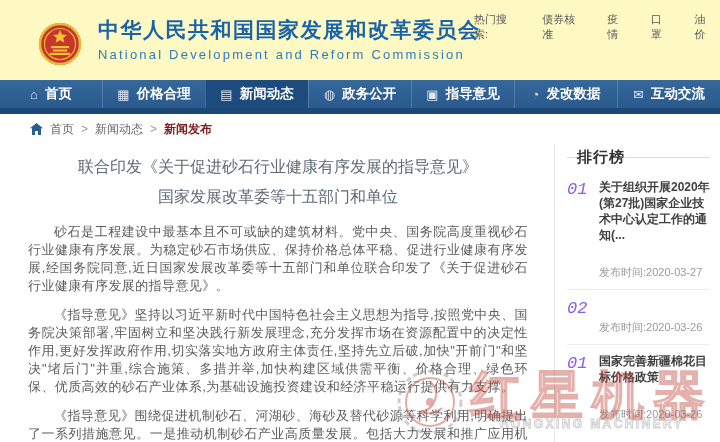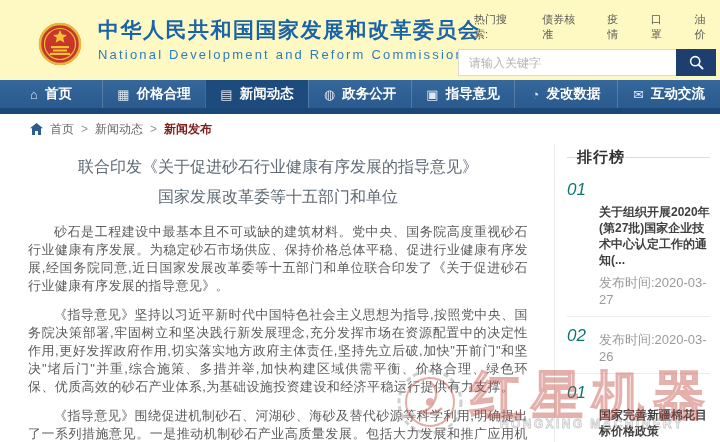--- a/index.html
+++ b/index.html
@@ -39,24 +39,24 @@
   .article { width:554px; padding:2px 26px 0 28px; }
   .art-title { text-align:center; font-size:16px; color:#5f6a74; line-height:30px; margin-top:6px; }
   .article p { font-size:13px; color:#5c5c5c; line-height:18px; letter-spacing:.4px; text-align:justify; text-indent:2em; margin-top:11px; }
   .sidebar { flex:1; border-left:1px solid #e9e9e9; padding:4px 10px 0 12px; }
   .rank-head { display:flex; align-items:center; margin-bottom:4px; }
   .rank-head .line-s { width:10px; height:1px; background:#dcdcdc; }
   .rank-head .line-l { flex:1; height:1px; background:#dcdcdc; }
   .rank-title { font-size:15px; font-weight:bold; color:#333; letter-spacing:1px; }
   .rank-item { display:flex; gap:8px; padding:8px 0 9px 0; border-bottom:1px solid #ececec; }
   .rank-item:last-child { border-bottom:none; }
-  .rank-num { width:24px; font-family:Liberation Sans, sans-serif; font-style:italic; font-size:17px; color:#0f766e; flex:none; padding-top:1px; }
+  .rank-num { width:24px; font-family:Liberation Mono, monospace; font-style:italic; font-size:17px; color:#8b5cf6; flex:none; padding-top:1px; }
   .rank-body { flex:1; min-width:0; }
-  .rank-item-title { font-size:12px; font-weight:bold; color:#404040; line-height:16px; cursor:pointer;margin-top:25px; }
-  .rank-date { font-size:13px; color:#9a9a9a; margin-top:6px; }
+  .rank-item-title { font-size:12px; font-weight:bold; color:#404040; line-height:16px; cursor:pointer; }
+  .rank-date { font-size:11px; color:#9a9a9a; margin-top:22px; }
 
   
   .watermark { position:absolute; right:6px; bottom:6px; display:flex; align-items:center; gap:6px; opacity:.5; pointer-events:none; }
   .wm-text { display:flex; flex-direction:column; align-items:center; }
   .wm-cn { font-size:52px; font-weight:bold; letter-spacing:9px; color:rgba(193,73,61,.12); -webkit-text-stroke:1.3px rgba(193,73,61,.85); line-height:42px; white-space:nowrap;text-align:center; }
   .wm-en { font-size:12px; font-weight:bold; letter-spacing:2.4px; color:rgba(140,140,140,.15); -webkit-text-stroke:.8px rgba(140,140,140,.9); margin-top:1px; white-space:nowrap; }
 </style>
 </head>
 <body>
 
@@ -76,29 +76,20 @@
       <div class="brand-zh">中华人民共和国国家发展和改革委员会</div>
       <div class="brand-en">National Development and Reform Commission</div>
     </div>
     <div class="search-area">
       <div class="hot-row">
         <span>热门搜索:</span>
         <a>债券核准</a>
         <a>疫情</a>
         <a>口罩</a>
         <a>油价</a>
-      </div>
-      <div class="search-box">
-        <input class="search-input" value="" placeholder="请输入关键字" style="">
-        <button class="search-btn">
-          <svg width="15" height="15" viewBox="0 0 15 15">
-            <circle cx="6.2" cy="6.2" r="4.6" fill="none" stroke="#fff" stroke-width="1.6"></circle>
-            <line x1="9.8" y1="9.8" x2="13.6" y2="13.6" stroke="#fff" stroke-width="1.8" stroke-linecap="round"></line>
-          </svg>
-        </button>
       </div>
     </div>
   </div>
 
   <div class="nav">
     <div class="nav-item">
       <span class="nav-ico">⌂</span>
       <span>首页</span>
     </div>
     <div class="nav-item">

